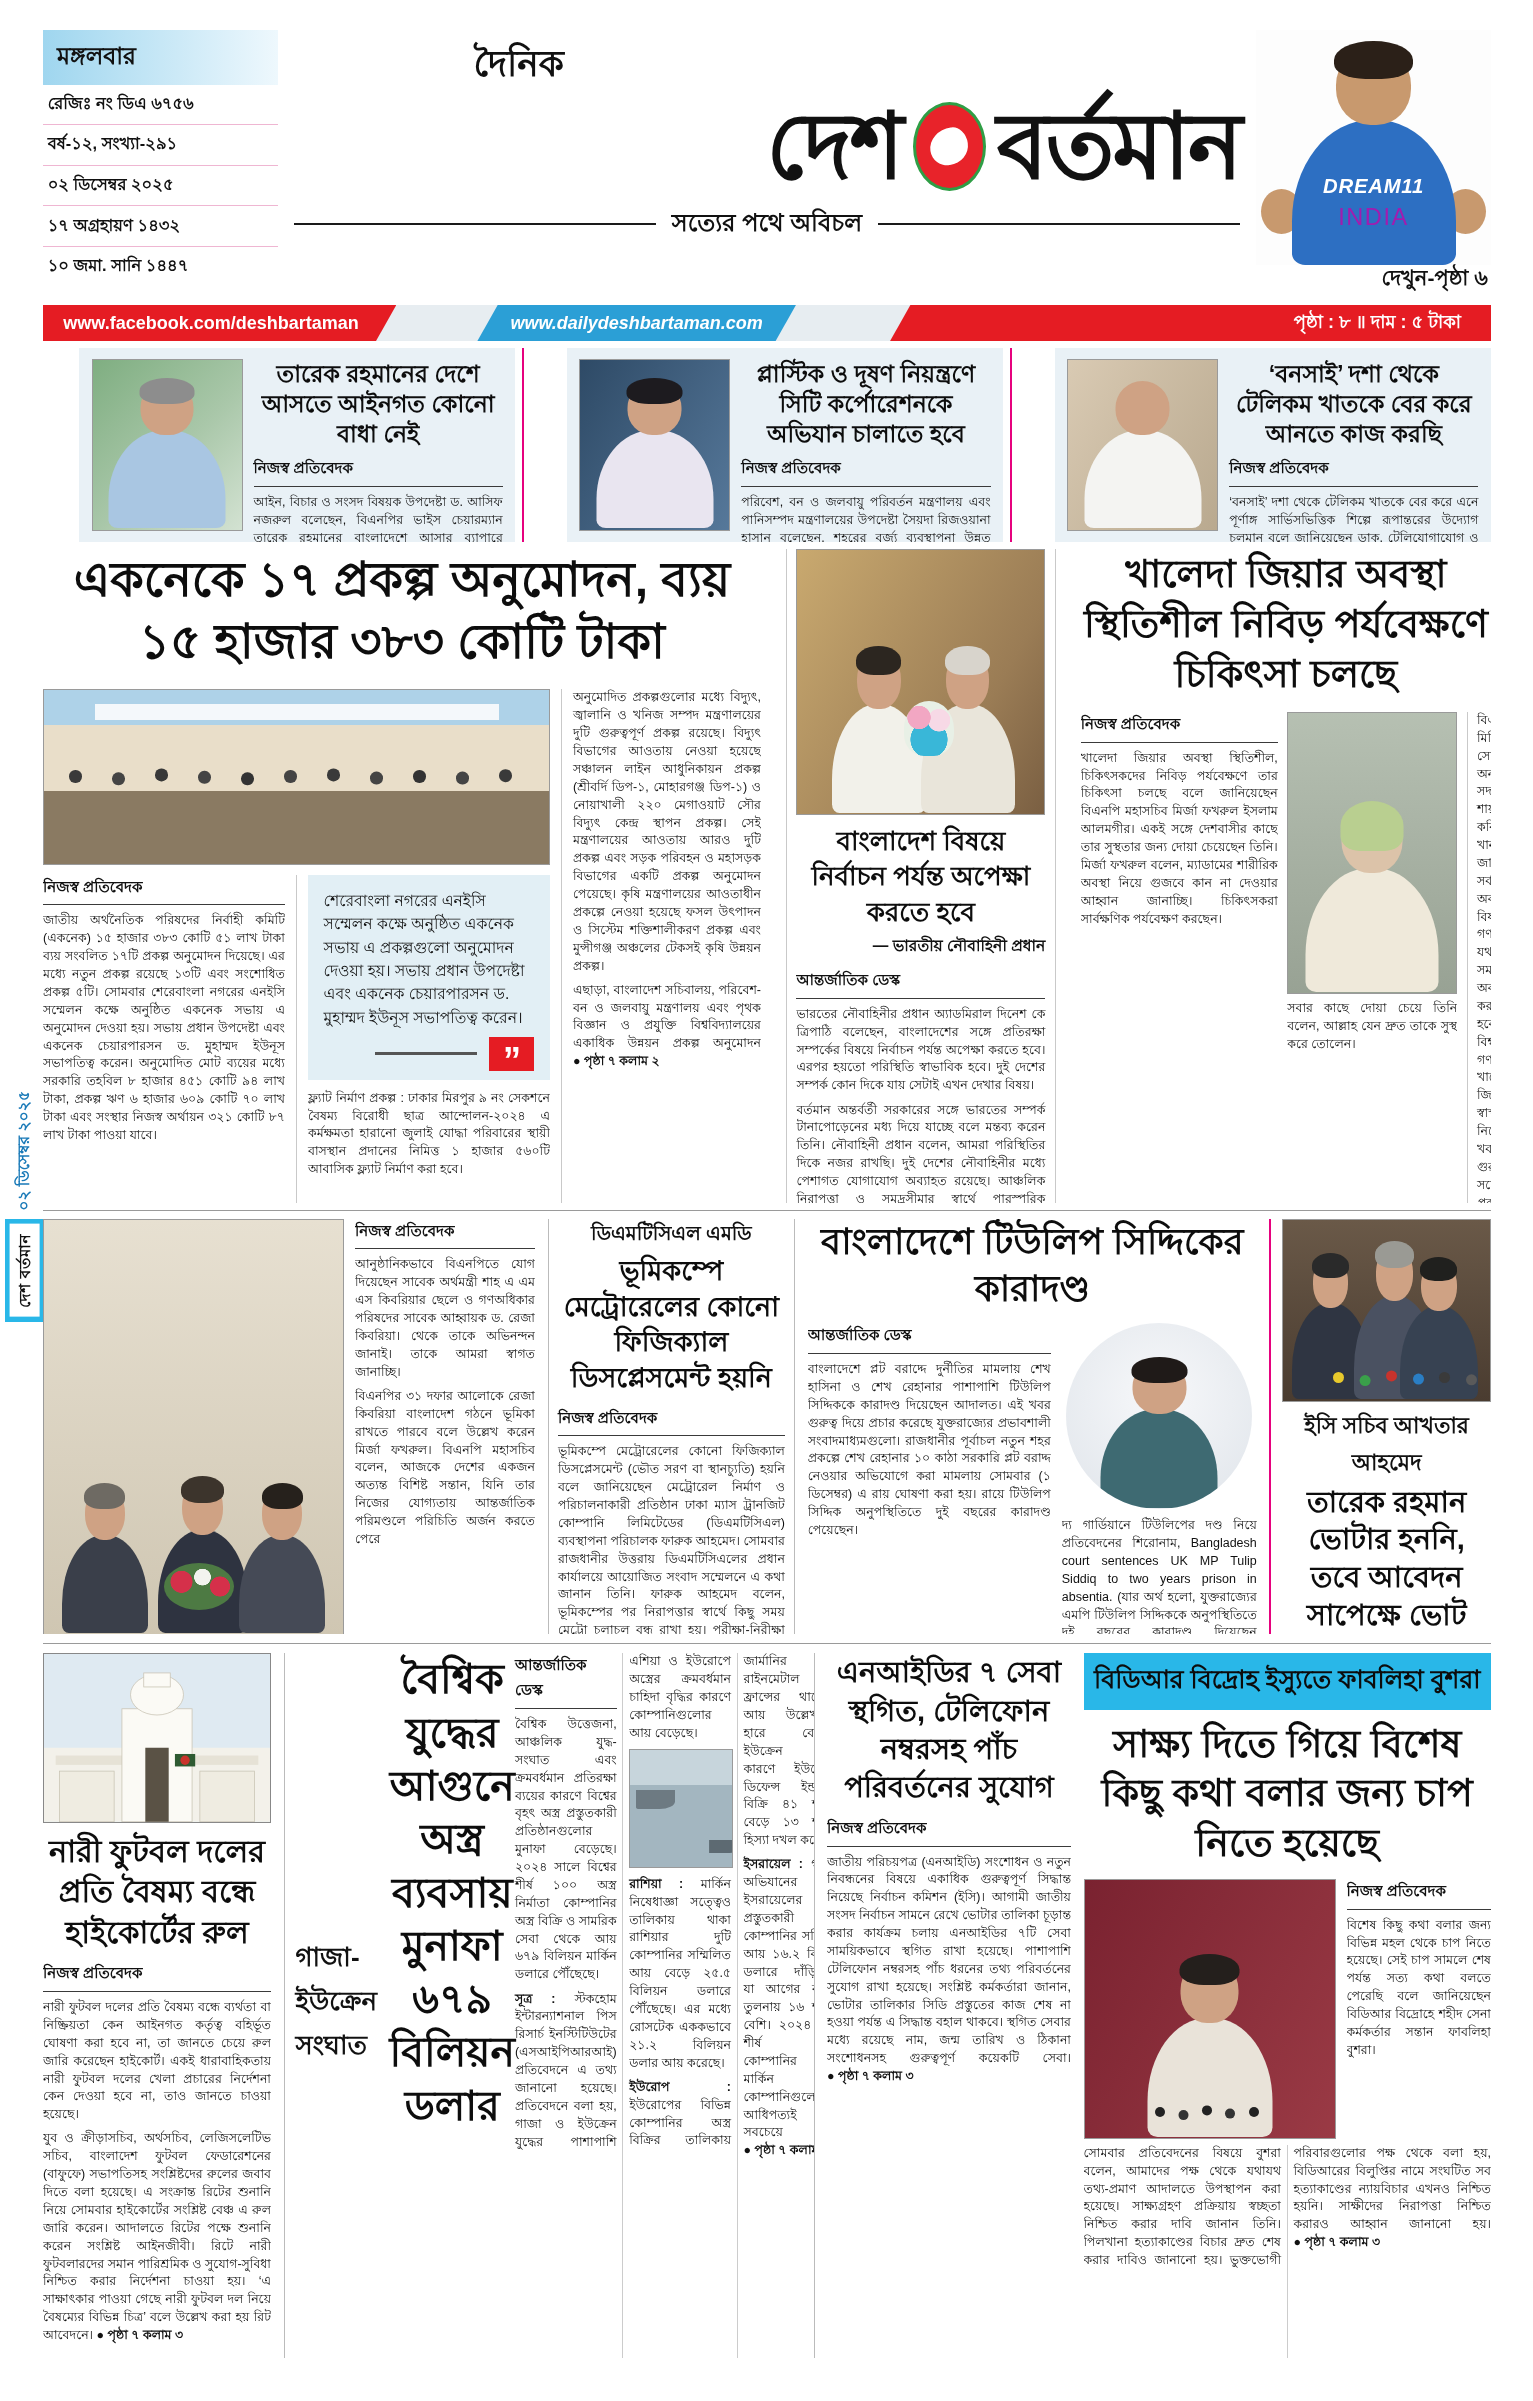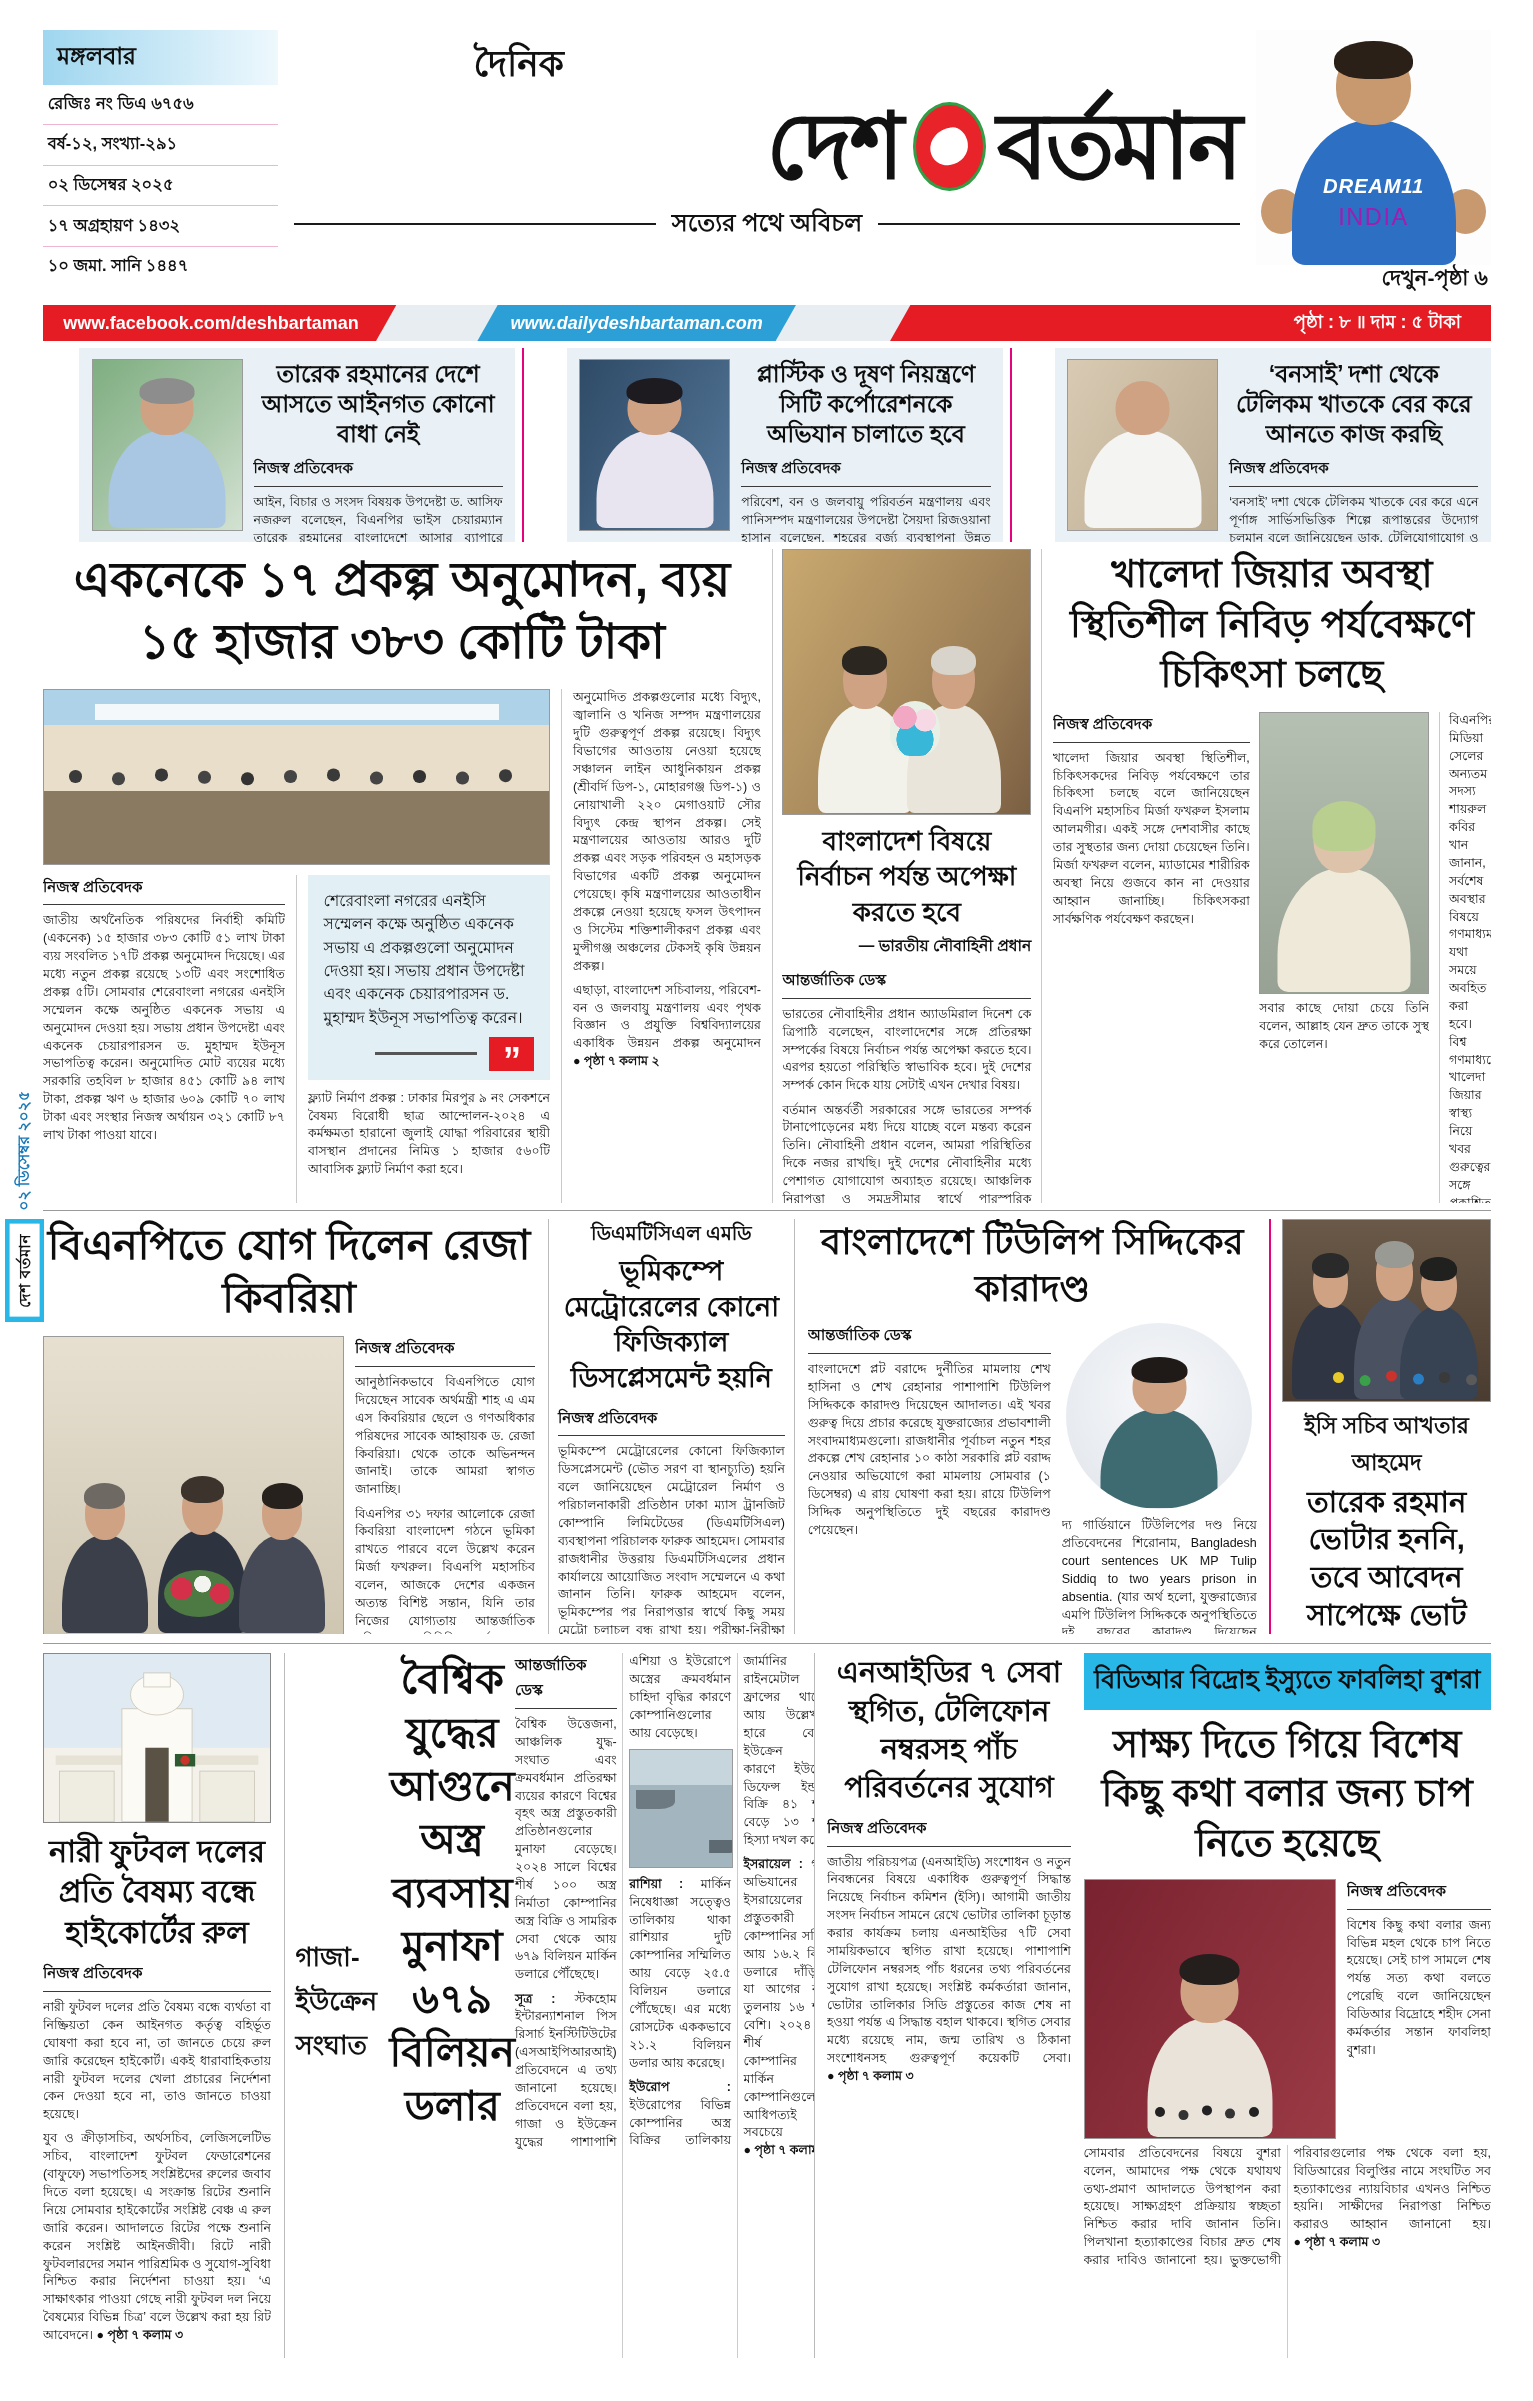--- a/index.html
+++ b/index.html
@@ -104,21 +104,21 @@
   h1,h2,h3{font-weight:900;color:#0d0d0d;}
   
   .briefs{position:absolute;top:348px;left:43px;right:43px;height:194px;display:flex;}
   .brief{flex:1;background:#e9f1f6;padding:11px 12.5px;display:flex;gap:11px;overflow:hidden;margin-left:36px;}
   .brief .photo{width:149px;flex:none;}
   .btxt{flex:1;min-width:0;}
   .brief h3{font-size:23.5px;line-height:1.28;text-align:center;margin:0 0 7px;}
   .bsep{width:15.6px;flex:none;background:#fff;display:flex;justify-content:center;}
   .bsep::before{content:"";width:2.3px;background:#e6017e;}
   
-  .main{position:absolute;top:549px;left:43px;right:43px;height:654px;display:flex;gap:11px;}
+  .main{position:absolute;top:549px;left:43px;right:43px;height:654px;display:flex;gap:25px;}
   .lead{width:718px;flex:none;display:flex;flex-direction:column;overflow:hidden;}
   .lead h1{font-size:48px;line-height:1.3;text-align:center;margin:0 0 15.6px;}
   .lead-content{flex:1;display:flex;gap:11px;min-height:0;}
   .lead-left{width:507px;flex:none;display:flex;flex-direction:column;gap:9.4px;min-height:0;}
   .ph-ecnec{height:174px;flex:none;}
   .lead-sub{flex:1;display:flex;gap:11px;min-height:0;}
   .lcol{flex:1;overflow:hidden;}
   .lcol + .lcol{border-left:0.8px solid #c9c9c9;padding-left:11px;}
   .lead-right{flex:1;overflow:hidden;border-left:0.8px solid #c9c9c9;padding-left:11px;}
   .quotebox{background:#e2eff5;padding:14px 15.6px 9.4px;margin:0 0 9.4px;}
@@ -371,21 +371,20 @@
   <aside class="strip">
     <div class="strip-date">০২ ডিসেম্বর ২০২৫</div>
     <div class="strip-logo">
       <div class="strip-logo-inner">দেশ বর্তমান</div>
     </div>
   </aside>
 
   <section class="band2">
 
     <article class="reza">
-      <h2>বিএনপিতে যোগ দিলেন রেজা কিবরিয়া</h2>
       <div class="reza-row">
         <div class="photo ph-reza">
           <div class="fig f1">
               <i class="head"></i>
               <i class="torso"></i>
             </div>
           <div class="fig f2">
               <i class="head"></i>
               <i class="torso"></i>
             </div>

